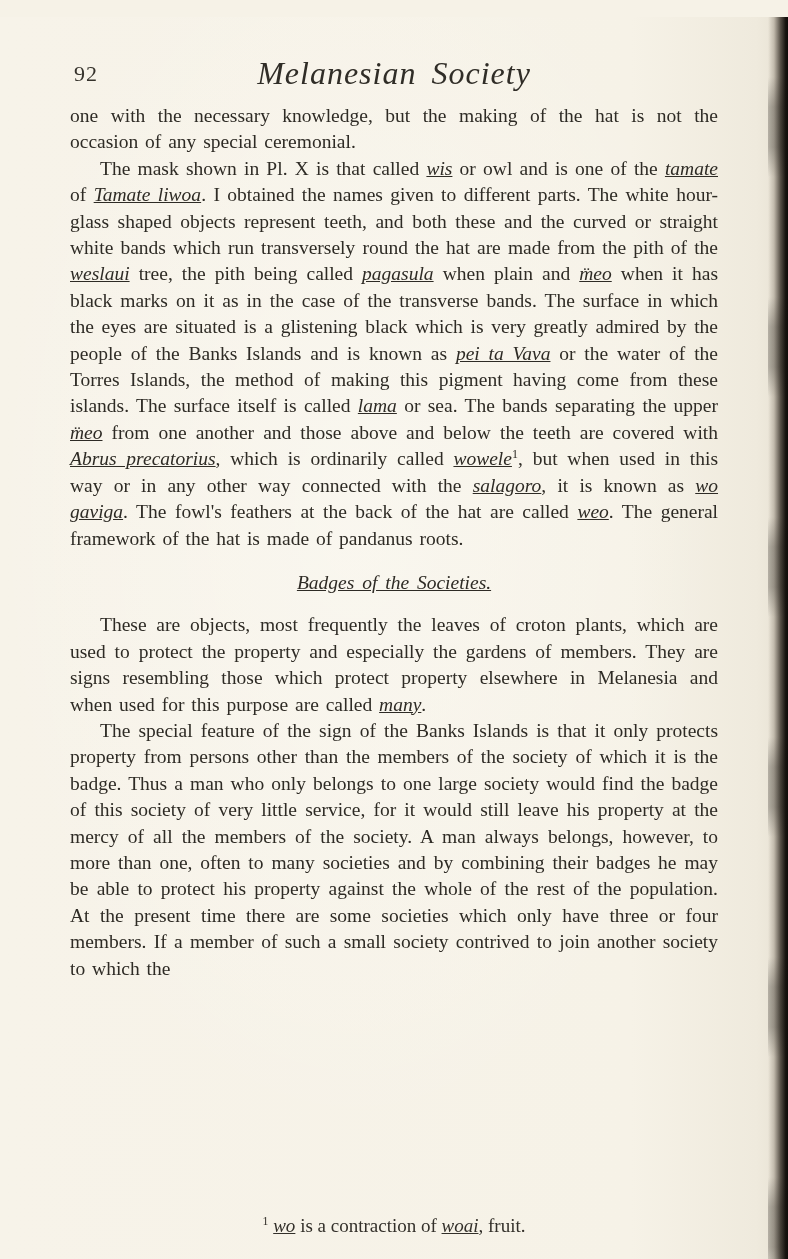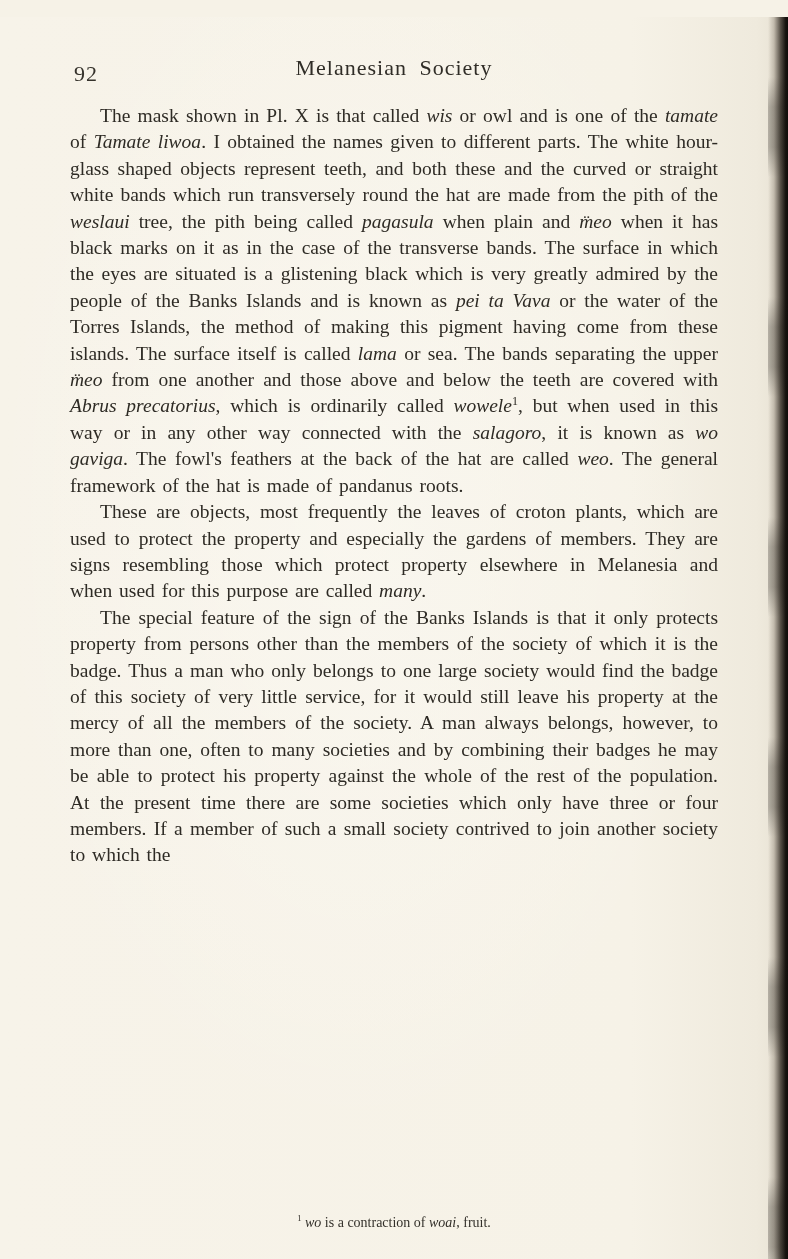--- a/index.html
+++ b/index.html
@@ -20,44 +20,44 @@
   .header {
     position: absolute; top: 38px; left: 70px; right: 70px; height: 34px;
   }
   .pagenum {
     position: absolute; left: 4px; top: 6px;
     font-size: 22px; letter-spacing: 1px; color: #35322b;
   }
   .running-title {
     position: absolute; left: 0; right: 0; top: 0;
     text-align: center;
-    font-size: 22px; letter-spacing: 1px;
+    font-style: italic; font-size: 32px; letter-spacing: 1px;
     color: #302d27;
     word-spacing: 6px;
   }
   .body-text {
     position: absolute; top: 86px; left: 70px; right: 70px;
     font-size: 19.5px; line-height: 26.4px;
     text-align: justify; text-justify: inter-word;
     word-spacing: 2px;
     color: #2e2b25;
   }
   .body-text p { margin: 0; }
   .body-text p.indent { text-indent: 30px; }
   .body-text p.heading {
     text-align: center; text-indent: 0;
     font-style: italic;
     margin: 18px 0 16px 0;
     word-spacing: 3px;
   }
-  .it { font-style: italic; }
+  .it { font-style: italic; text-decoration: underline; }
   sup { font-size: 0.62em; line-height: 0; vertical-align: super; }
   .footnote {
     position: absolute; left: 70px; right: 70px; top: 1198px;
-    text-align: center; font-size: 14px; color: #33302a;
+    text-align: center; font-size: 19px; color: #33302a;
   }
   .page-edge {
     position: absolute; top: 0; right: 0; width: 20px; height: 100%;
     background:
       repeating-linear-gradient(to bottom, rgba(20,16,12,0.0) 0 60px, rgba(20,16,12,0.25) 90px 130px, rgba(20,16,12,0.0) 160px 220px),
       linear-gradient(to right, rgba(70,58,44,0) 0%, rgba(70,58,44,0.25) 30%, rgba(40,33,25,0.75) 62%, #181410 88%, #0f0c09 100%);
   }
   .ink-mark {
     position: absolute; left: 140px; top: 1246px;
     width: 13px; height: 3px; border-radius: 2px;
@@ -69,21 +69,23 @@
 <body>
 
 <div class="page">
 
   <div class="header">
     <span class="pagenum">92</span>
     <span class="running-title">Melanesian Society</span>
   </div>
 
   <div class="body-text">
+      <p class="para"><span>one with the necessary knowledge, but the making of the hat is not the occasion of any special ceremonial.</span></p>
       <p class="para indent"><span>The mask shown in Pl. X is that called </span><span class="it">wis</span><span> or owl and is one of the </span><span class="it">tamate</span><span> of </span><span class="it">Tamate liwoa</span><span>. I obtained the names given to different parts. The white hour-glass shaped objects represent teeth, and both these and the curved or straight white bands which run transversely round the hat are made from the pith of the </span><span class="it">weslaui</span><span> tree, the pith being called </span><span class="it">pagasula</span><span> when plain and </span><span class="it">m̈eo</span><span> when it has black marks on it as in the case of the transverse bands. The surface in which the eyes are situated is a glistening black which is very greatly admired by the people of the Banks Islands and is known as </span><span class="it">pei ta Vava</span><span> or the water of the Torres Islands, the method of making this pigment having come from these islands. The surface itself is called </span><span class="it">lama</span><span> or sea. The bands separating the upper </span><span class="it">m̈eo</span><span> from one another and those above and below the teeth are covered with </span><span class="it">Abrus precatorius</span><span>, which is ordinarily called </span><span class="it">wowele</span><sup>1</sup><span>, but when used in this way or in any other way connected with the </span><span class="it">salagoro</span><span>, it is known as </span><span class="it">wo gaviga</span><span>. The fowl's feathers at the back of the hat are called </span><span class="it">weo</span><span>. The general framework of the hat is made of pandanus roots.</span></p>
+      <p class="heading"><span class="it">Badges of the Societies.</span></p>
       <p class="para indent"><span>These are objects, most frequently the leaves of croton plants, which are used to protect the property and especially the gardens of members. They are signs resembling those which protect property elsewhere in Melanesia and when used for this purpose are called </span><span class="it">many</span><span>.</span></p>
       <p class="para indent"><span>The special feature of the sign of the Banks Islands is that it only protects property from persons other than the members of the society of which it is the badge. Thus a man who only belongs to one large society would find the badge of this society of very little service, for it would still leave his property at the mercy of all the members of the society. A man always belongs, however, to more than one, often to many societies and by combining their badges he may be able to protect his property against the whole of the rest of the population. At the present time there are some societies which only have three or four members. If a member of such a small society contrived to join another society to which the</span></p>
     </div>
 
   <div class="footnote"><sup>1</sup><span> </span><span class="it">wo</span><span> is a contraction of </span><span class="it">woai</span><span>, fruit.</span></div>
 
   <div class="page-edge"></div>
   <div class="ink-mark"></div>
 
 </div>

